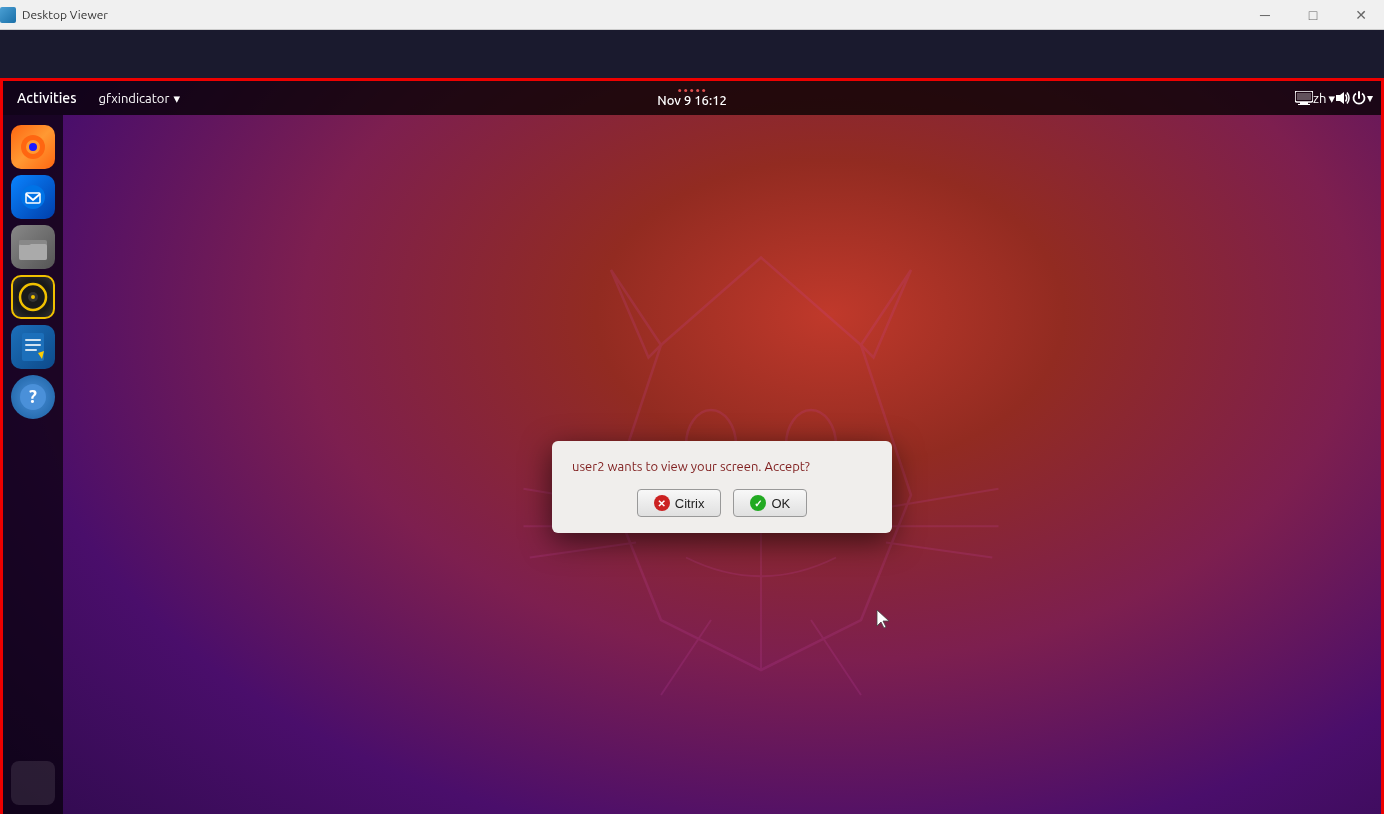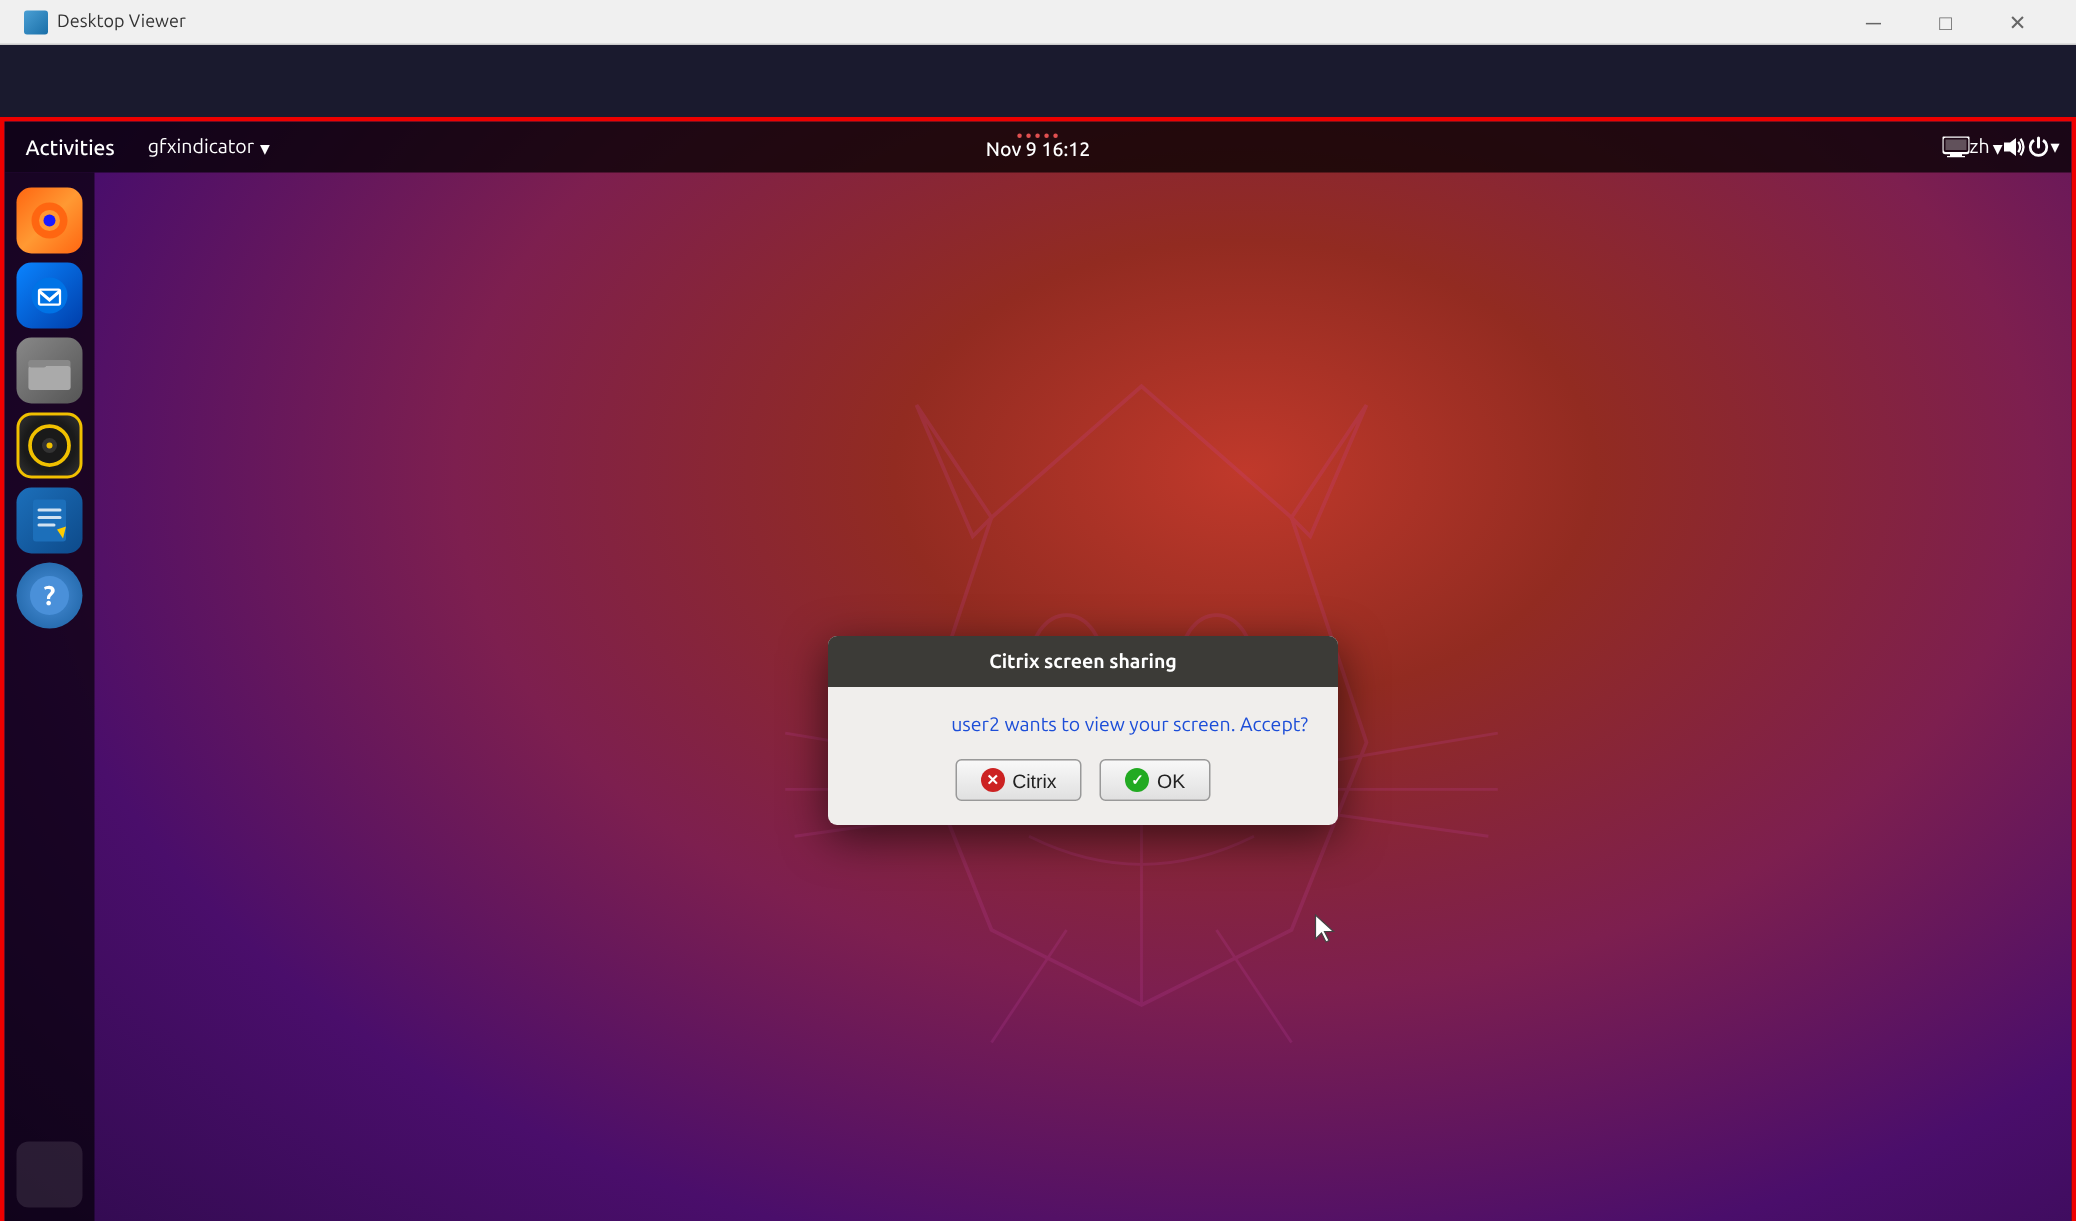--- a/index.html
+++ b/index.html
@@ -13,21 +13,21 @@
     }
 
     
     .win-titlebar {
       width: 100%;
       height: 30px;
       background: #f0f0f0;
       display: flex;
       align-items: center;
       justify-content: space-between;
-      padding: 0 16px;
+      padding: 0 0;
       border-bottom: 1px solid #ccc;
       position: absolute;
       top: 0;
       left: 0;
       z-index: 100;
     }
     .win-titlebar-left {
       display: flex;
       align-items: center;
       gap: 6px;
@@ -250,23 +250,23 @@
       text-align: center;
       padding: 10px 16px;
       font-size: 13px;
       font-weight: 600;
     }
     .dialog-body {
       padding: 18px 20px 16px;
     }
     .dialog-message {
       font-size: 13px;
-      color: #1d4ed8;
+      color: #7f1d1d;
       margin-bottom: 16px;
-      text-align: right;
+      text-align: left;
     }
     .dialog-buttons {
       display: flex;
       justify-content: center;
       gap: 12px;
     }
     .dialog-btn {
       display: flex;
       align-items: center;
       gap: 5px;
@@ -461,23 +461,20 @@
         <div class="grid-dot"></div>
         <div class="grid-dot"></div>
         <div class="grid-dot"></div>
         <div class="grid-dot"></div>
         <div class="grid-dot"></div>
       </div>
     </div>
 
     <div class="dialog-overlay">
       <div class="dialog-box">
-        <div class="dialog-titlebar">
-          <span>Citrix screen sharing</span>
-        </div>
         <div class="dialog-body">
           <p class="dialog-message">user2 wants to view your screen. Accept?</p>
           <div class="dialog-buttons">
             <button class="dialog-btn">
               <div class="btn-cancel-icon">✕</div>
               <span>Citrix</span>
             </button>
             <button class="dialog-btn">
               <div class="btn-ok-icon">✓</div>
               <span>OK</span>

